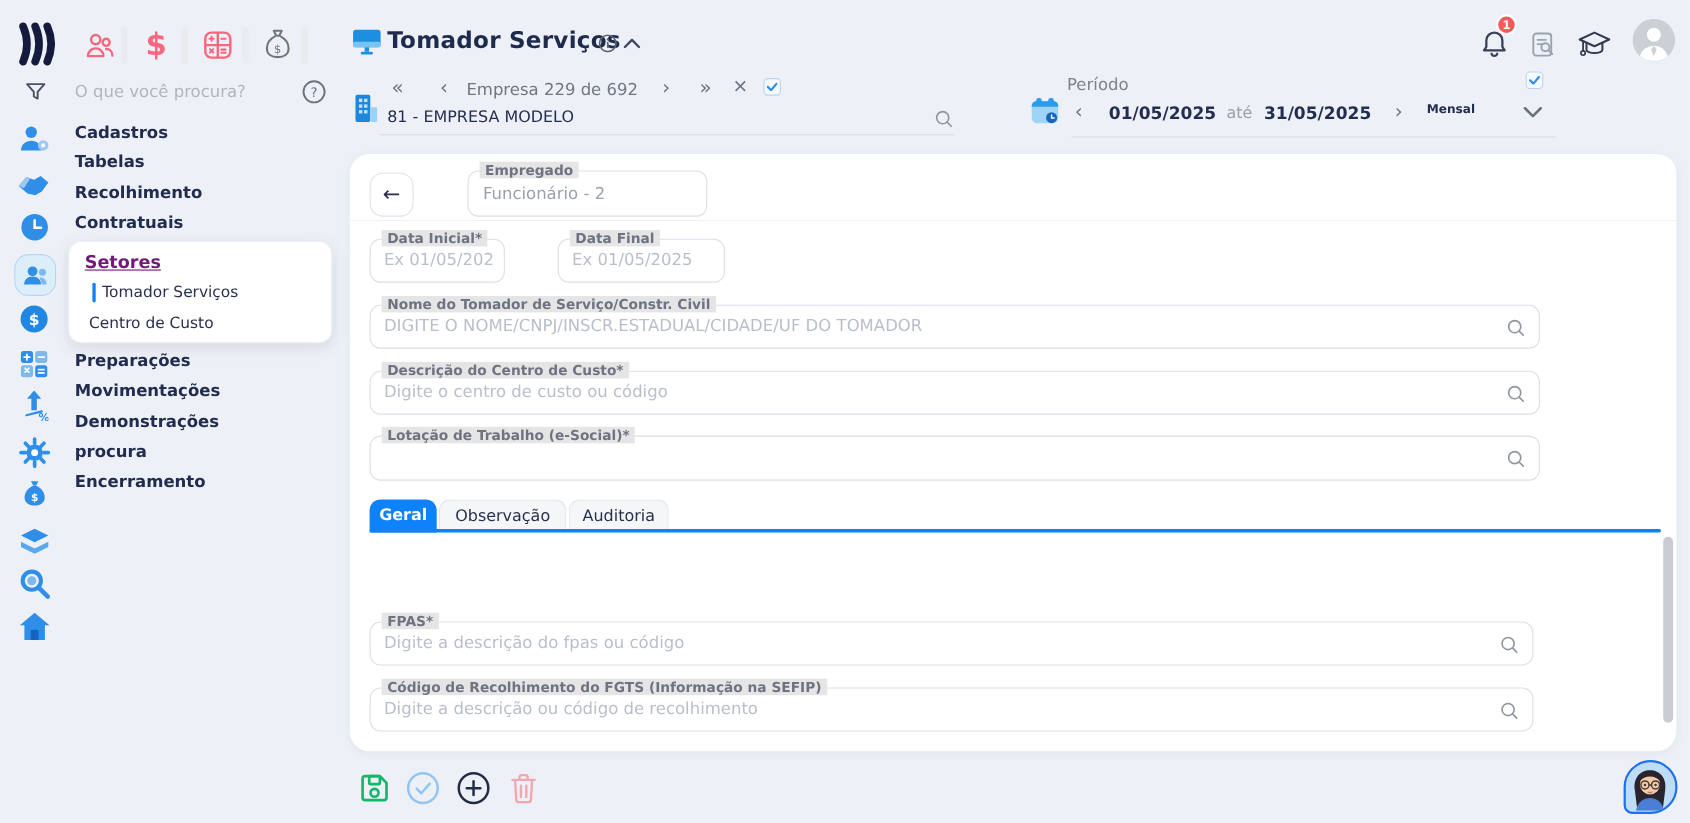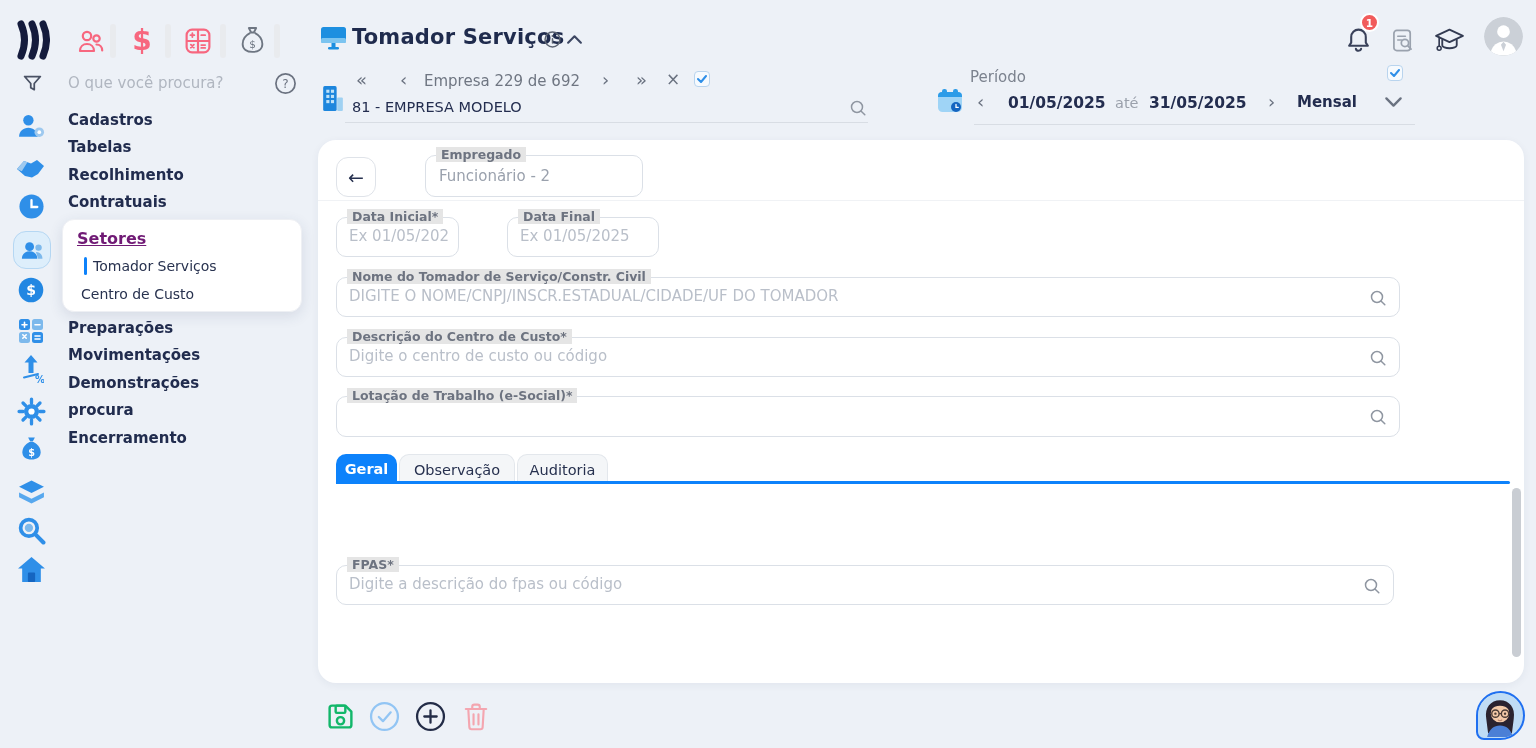--- a/index.html
+++ b/index.html
@@ -16,21 +16,21 @@
   .navglyph { font-size:18px; color:#6a7280; line-height:18px; cursor:pointer; }
   .nav-label { font-size:15px; color:#6f7682; }
   .company-name { font-size:14.5px; font-weight:500; color:#232d4f; }
   .hline { height:1px; background:#d8dde4; }
 
   .checkbox { width:16px; height:16px; border-radius:4px; background:#f6fafe; border:1.5px solid #b9d4ee; display:flex; align-items:center; justify-content:center; }
 
   .period-label { font-size:15px; color:#7b828e; }
   .period-date { font-size:15.5px; font-weight:bold; color:#232d4f; }
   .period-sep { font-size:14.5px; color:#9aa0ab; }
-  .period-mode { font-size:15px; font-weight:bold; color:#232d4f; }
+  .period-mode { font-size:11px; font-weight:bold; color:#232d4f; }
 
   .badge { width:19px; height:19px; border-radius:50%; background:#f15b5b; border:2px solid #fff;
            color:#fff; font-size:10.5px; font-weight:bold; display:flex; align-items:center; justify-content:center; }
 
   
   .menu-item { font-size:15px; font-weight:bold; color:#212c4e; white-space:nowrap; cursor:pointer; }
   .rail-active { width:38px; height:38px; border-radius:13px; background:#ddeefb; border:1.5px solid #b5d7f3; display:flex; align-items:center; justify-content:center; }
   .submenu-card { background:#fff; border-radius:12px; box-shadow:0 4px 14px rgba(40,60,100,.12); border:1px solid #eef0f4; }
   .submenu-title { font-size:16px; font-weight:bold; color:#701a75;text-decoration:underline; }
   .submenu-item { font-size:14px; color:#28324f; white-space:nowrap; cursor:pointer; }
@@ -345,20 +345,28 @@
 
     <div class="abs field" style="left:18px;top:425px;width:1058px;height:40px">
       <span class="flabel">FPAS*</span>
       <input class="finput" placeholder="Digite a descrição do fpas ou código" style="">
       <svg class="fsearch" width="18" height="18" viewBox="0 0 18 18">
         <circle cx="8" cy="8" r="5.5" fill="none" stroke="#8f96a1" stroke-width="1.5"></circle>
           <path d="M12.2 12.2l3.6 3.6" stroke="#8f96a1" stroke-width="1.5" stroke-linecap="round"></path>
       </svg>
     </div>
 
+    <div class="abs field" style="left:18px;top:485px;width:1058px;height:40px">
+      <span class="flabel">Código de Recolhimento do FGTS (Informação na SEFIP)</span>
+      <input class="finput" placeholder="Digite a descrição ou código de recolhimento" style="">
+      <svg class="fsearch" width="18" height="18" viewBox="0 0 18 18">
+        <circle cx="8" cy="8" r="5.5" fill="none" stroke="#8f96a1" stroke-width="1.5"></circle>
+          <path d="M12.2 12.2l3.6 3.6" stroke="#8f96a1" stroke-width="1.5" stroke-linecap="round"></path>
+      </svg>
+    </div>
 
     <div class="abs scroll-thumb" style="right:3px;top:348px;height:169px"></div>
   </div>
 
   <svg class="abs action-btn" style="left:326px;top:702px" width="29" height="29" viewBox="0 0 24 24">
     <path d="M3 5a2 2 0 0 1 2-2h11l5 5v11a2 2 0 0 1-2 2H5a2 2 0 0 1-2-2z" fill="none" stroke="#12b76a" stroke-width="2" stroke-linejoin="round"></path>
     <rect x="8" y="3" width="8" height="6" rx="1" fill="none" stroke="#12b76a" stroke-width="2"></rect>
     <circle cx="12" cy="15.5" r="3" fill="none" stroke="#12b76a" stroke-width="2"></circle>
   </svg>
   <svg class="abs action-btn" style="left:369px;top:701px" width="31" height="31" viewBox="0 0 30 30">

